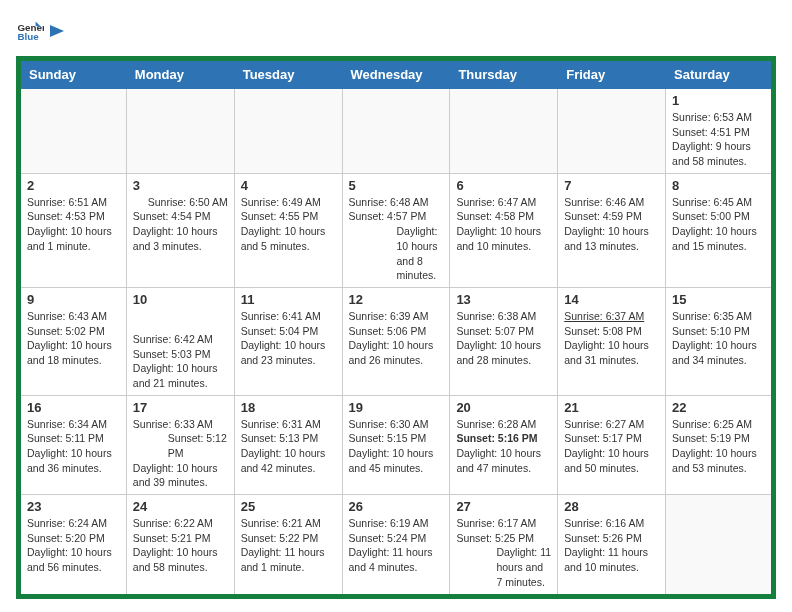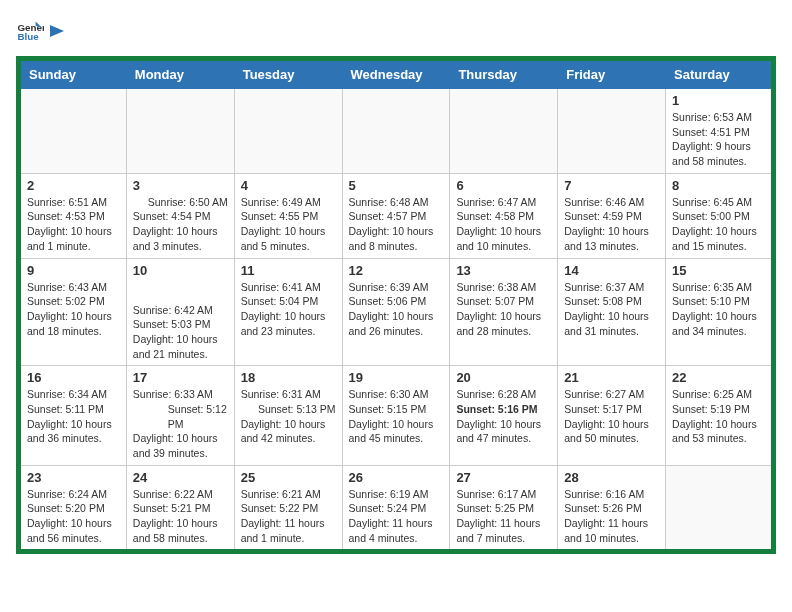--- a/index.html
+++ b/index.html
@@ -154,21 +154,21 @@
             <span style="display: block;">Sunrise: 6:49 AM</span>
             <span style="display: block;">Sunset: 4:55 PM</span>
             <span style="display: block;">Daylight: 10 hours and 5 minutes.</span>
           </div>
         </td>
         <td>
           <span class="day-number">5</span>
           <div class="day-info">
             <span style="display: block;">Sunrise: 6:48 AM</span>
             <span style="display: block;">Sunset: 4:57 PM</span>
-            <span style="display: block;">Daylight: 10 hours and 8 minutes.</span>
+            <span style="display: block; margin-left: 48px;">Daylight: 10 hours and 8 minutes.</span>
           </div>
         </td>
         <td>
           <span class="day-number">6</span>
           <div class="day-info">
             <span style="display: block;">Sunrise: 6:47 AM</span>
             <span style="display: block;">Sunset: 4:58 PM</span>
             <span style="display: block;">Daylight: 10 hours and 10 minutes.</span>
           </div>
         </td>
@@ -226,21 +226,21 @@
           <span class="day-number">13</span>
           <div class="day-info">
             <span style="display: block;">Sunrise: 6:38 AM</span>
             <span style="display: block;">Sunset: 5:07 PM</span>
             <span style="display: block;">Daylight: 10 hours and 28 minutes.</span>
           </div>
         </td>
         <td>
           <span class="day-number">14</span>
           <div class="day-info">
-            <span style="display: block;">Sunrise: 6:37 AM</span>
+            <span style="display: block; text-decoration: underline;">Sunrise: 6:37 AM</span>
             <span style="display: block;">Sunset: 5:08 PM</span>
             <span style="display: block;">Daylight: 10 hours and 31 minutes.</span>
           </div>
         </td>
         <td>
           <span class="day-number">15</span>
           <div class="day-info">
             <span style="display: block;">Sunrise: 6:35 AM</span>
             <span style="display: block;">Sunset: 5:10 PM</span>
             <span style="display: block;">Daylight: 10 hours and 34 minutes.</span>
@@ -261,21 +261,21 @@
           <div class="day-info">
             <span style="display: block;">Sunrise: 6:33 AM</span>
             <span style="display: block; margin-left: 35px;">Sunset: 5:12 PM</span>
             <span style="display: block;">Daylight: 10 hours and 39 minutes.</span>
           </div>
         </td>
         <td>
           <span class="day-number">18</span>
           <div class="day-info">
             <span style="display: block;">Sunrise: 6:31 AM</span>
-            <span style="display: block; text-align: right;">Sunset: 5:13 PM</span>
+            <span style="display: block;">Sunset: 5:13 PM</span>
             <span style="display: block;">Daylight: 10 hours and 42 minutes.</span>
           </div>
         </td>
         <td>
           <span class="day-number">19</span>
           <div class="day-info">
             <span style="display: block;">Sunrise: 6:30 AM</span>
             <span style="display: block;">Sunset: 5:15 PM</span>
             <span style="display: block;">Daylight: 10 hours and 45 minutes.</span>
           </div>
@@ -336,21 +336,21 @@
             <span style="display: block;">Sunrise: 6:19 AM</span>
             <span style="display: block;">Sunset: 5:24 PM</span>
             <span style="display: block;">Daylight: 11 hours and 4 minutes.</span>
           </div>
         </td>
         <td>
           <span class="day-number">27</span>
           <div class="day-info">
             <span style="display: block;">Sunrise: 6:17 AM</span>
             <span style="display: block;">Sunset: 5:25 PM</span>
-            <span style="display: block;">Daylight: 11 hours and 7 minutes.</span>
+            <span style="display: block; margin-left: 40px;">Daylight: 11 hours and 7 minutes.</span>
           </div>
         </td>
         <td>
           <span class="day-number">28</span>
           <div class="day-info">
             <span style="display: block;">Sunrise: 6:16 AM</span>
             <span style="display: block;">Sunset: 5:26 PM</span>
             <span style="display: block;">Daylight: 11 hours and 10 minutes.</span>
           </div>
         </td>

